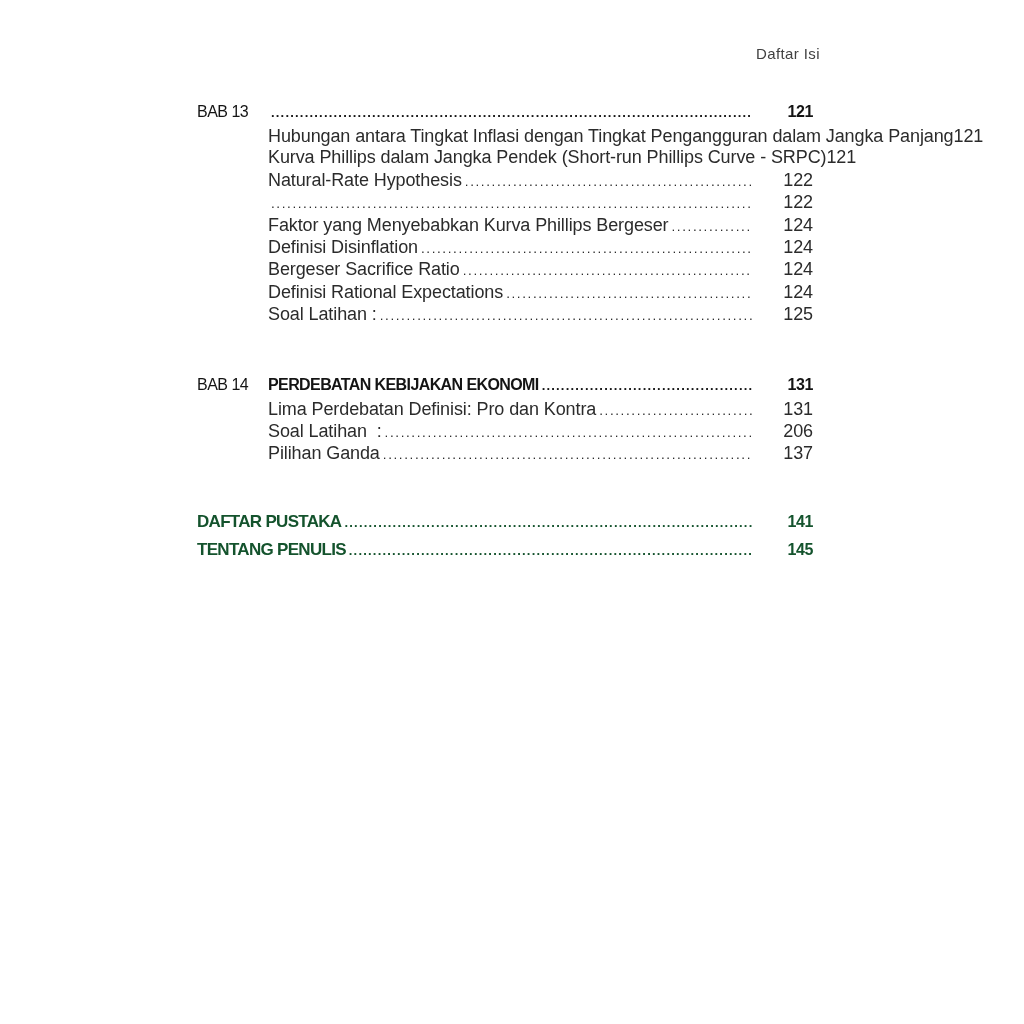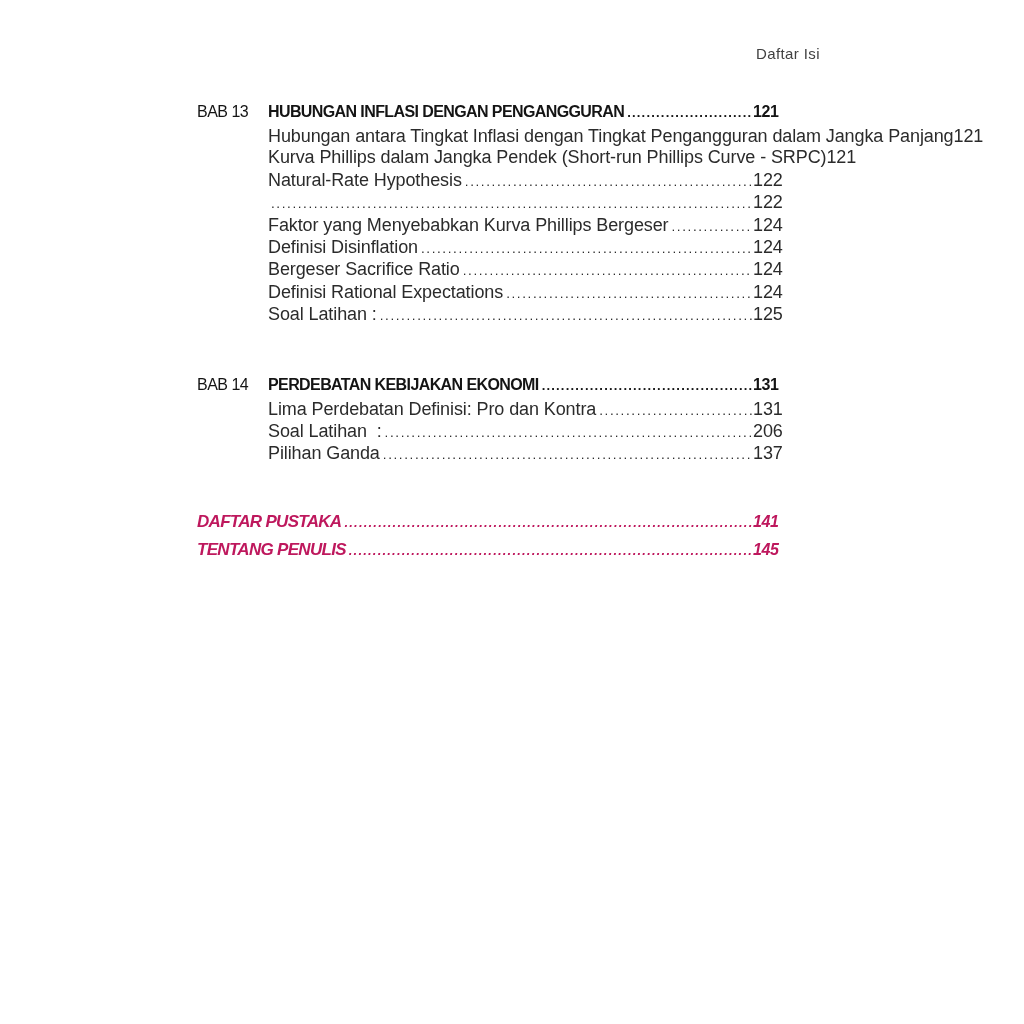--- a/index.html
+++ b/index.html
@@ -55,21 +55,21 @@
     white-space: nowrap;
     align-self: baseline;
   }
   .leader.dotted::after {
     content: "........................................................................................................................................................................................";
     padding-left: 3px;
   }
   .page-num {
     flex: 0 1 60px;
     min-width: 26px;
-    text-align: left;
+    text-align: right;
   }
   
   .chapter-row {
     line-height: 26px;
     font-weight: bold;
     color: #141414;
   }
   .chapter-row .title {
     font-size: 16px;
     letter-spacing: -0.6px;
@@ -96,22 +96,21 @@
   
   section.chapter + section.chapter {
     margin-top: 45px;
   }
   section.backmatter {
     margin-top: 42px;
   }
   .back-row {
     line-height: 27px;
     font-weight: bold;
-    color: #be185d;
-    font-style: italic;
+    color: #14532d;
   }
   .back-row .title {
     font-size: 17px;
     letter-spacing: -0.7px;
   }
   .back-row .page-num {
     font-size: 16px;
     letter-spacing: -0.4px;
   }
   .back-row .leader.dotted::after {
@@ -123,21 +122,20 @@
 <body>
 
 <div class="page">
   <div class="toc-header">
     <span>Daftar Isi</span>
   </div>
   <div class="content" id="content">
       <section class="chapter">
         <div class="row chapter-row">
           <span class="label-col">BAB 13</span>
-          <span class="title">HUBUNGAN INFLASI DENGAN PENGANGGURAN</span>
           <span class="leader dotted"></span>
           <span class="page-num">121</span>
         </div>
         <div class="row item-row">
           <span class="label-col"></span>
           <span class="title">Hubungan antara Tingkat Inflasi dengan Tingkat Pengangguran dalam Jangka Panjang</span>
           <span class="leader"></span>
           <span class="page-num">121</span>
         </div>
         <div class="row item-row">

